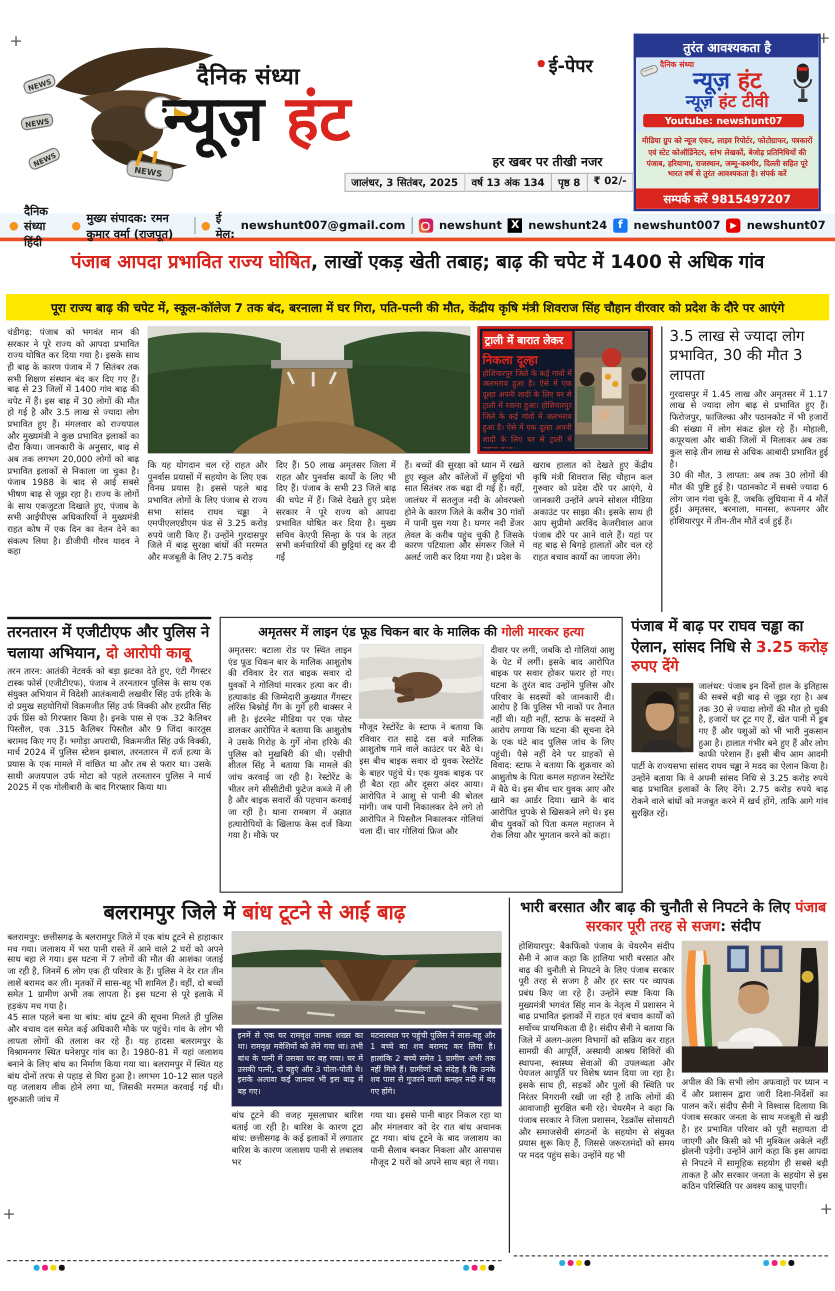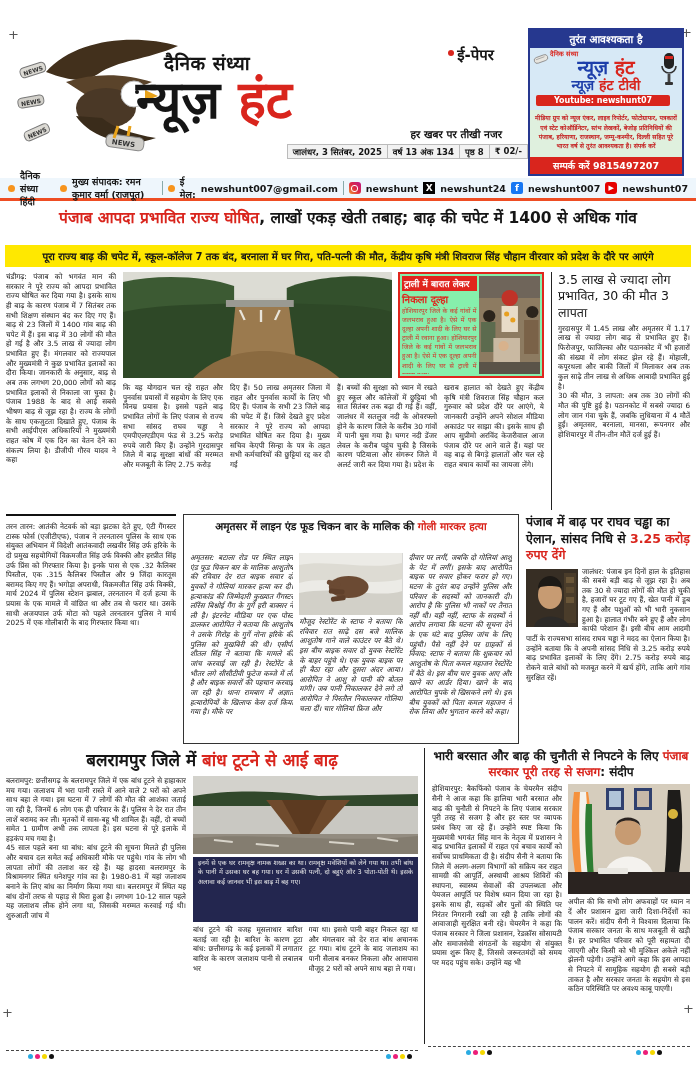--- a/index.html
+++ b/index.html
@@ -61,42 +61,42 @@
   .wtxt{font-size:6.6px;line-height:1.42;text-align:justify;overflow:hidden;color:#eee;}
   
   .lead{position:absolute;top:272px;left:6px;right:6px;height:238px;display:flex;gap:7px;justify-content:space-between;}
   .lead-c1{width:110px;}
   .lead-c1 .btxt{height:238px;}
   .lead-mid{flex:1;display:flex;flex-direction:column;gap:5px;min-width:0;}
   .lead-row1{display:flex;gap:6px;height:106px;}
   .photo{overflow:hidden;position:relative;background:#ccc;}
   .photo svg{display:block;width:100%;height:100%;}
   .p-flood{flex:1.8;}
-  .trolley{width:138px;border:2px solid #e0251d;display:flex;padding:2px;gap:2px;background:#86efac;}
+  .trolley{width:138px;border:2px solid #e0251d;display:flex;padding:2px;gap:2px;background:#0f172a;}
   .t-left{width:54%;display:flex;flex-direction:column;}
   .t-h1{background:#e0251d;color:#fff;font-size:9px;font-weight:bold;padding:1px 2px;}
   .t-h2{color:#e0251d;font-size:10px;font-weight:bold;margin:1px 0;}
   .t-body{color:#d03a2e;font-size:6.4px;line-height:1.42;text-align:justify;overflow:hidden;flex:1;}
   .t-photo{flex:1;}
   .lead-row2{display:flex;gap:7px;flex:1;min-width:0;}
   .bcol{flex:1;min-width:0;}
   .lead-row2 .btxt{height:126px;}
   .lead-side{width:132px;border-left:1.5px solid #222;padding-left:6px;}
   .sidehead{font-size:12.5px;font-weight:normal;line-height:1.3;margin-bottom:3px;}
   .lead-side .btxt{height:190px;}
   
   .sec2{position:absolute;top:514px;left:6px;right:6px;height:230px;display:flex;gap:7px;}
   .s2l{width:170px;border-top:2.5px solid #111;padding-top:3px;}
   .h-md{font-size:12.5px;font-weight:bold;line-height:1.32;}
   .h-md .red{color:#d9251d;}
   .s2l .btxt{height:172px;margin-top:3px;}
   .s2m{flex:1;border:1.2px solid #333;padding:4px 6px 2px;display:flex;flex-direction:column;min-width:0;}
   .s2m-head{text-align:center;font-weight:bold;font-size:10.5px;white-space:nowrap;overflow:hidden;}
   .s2m-head .red{color:#d9251d;}
-  .s2cols{display:flex;gap:6px;flex:1;margin-top:20px;min-width:0;font-style:italic;}
+  .s2cols{display:flex;gap:6px;flex:1;margin-top:4px;min-width:0;}
   .s2cols .col{flex:1;min-width:0;}
   .s2cols .btxt{height:186px;}
   .p-hand{height:62px;margin-bottom:2px;}
   .s2cols .col2 .btxt{height:122px;}
   .s2r{width:164px;}
   .s2r .btxt{height:178px;margin-top:3px;}
   .p-raghav{float:left;width:52px;height:58px;margin:2px 4px 1px 0;}
   
   .sec3{position:absolute;top:748px;left:6px;right:6px;height:296px;display:flex;}
   .s3l{width:412px;padding-right:6px;}
@@ -292,20 +292,21 @@
     </div>
 
     <div class="lead-side">
       <div class="sidehead">3.5 लाख से ज्यादा लोग प्रभावित, 30 की मौत 3 लापता</div>
       <div class="btxt"><span>गुरदासपुर में 1.45 लाख और अमृतसर में 1.17 लाख से ज्यादा लोग बाढ़ से प्रभावित हुए हैं। फिरोजपुर, फाजिल्का और पठानकोट में भी हजारों की संख्या में लोग संकट झेल रहे हैं। मोहाली, कपूरथला और बाकी जिलों में मिलाकर अब तक कुल साढ़े तीन लाख से अधिक आबादी प्रभावित हुई है।</span><br><span>30 की मौत, 3 लापता: अब तक 30 लोगों की मौत की पुष्टि हुई है। पठानकोट में सबसे ज्यादा 6 लोग जान गंवा चुके हैं, जबकि लुधियाना में 4 मौतें हुईं। अमृतसर, बरनाला, मानसा, रूपनगर और होशियारपुर में तीन-तीन मौतें दर्ज हुई हैं।</span></div>
     </div>
   </div>
 
   <div class="sec2">
     <div class="s2l">
+      <div class="h-md"><span>तरनतारन में एजीटीएफ और पुलिस ने चलाया अभियान, </span><span class="red">दो आरोपी काबू</span></div>
       <div class="btxt">तरन तारन: आतंकी नेटवर्क को बड़ा झटका देते हुए, एंटी गैंगस्टर टास्क फोर्स (एजीटीएफ), पंजाब ने तरनतारन पुलिस के साथ एक संयुक्त अभियान में विदेशी आतंकवादी लखवीर सिंह उर्फ हरिके के दो प्रमुख सहयोगियों विक्रमजीत सिंह उर्फ विक्की और हरप्रीत सिंह उर्फ प्रिंस को गिरफ्तार किया है। इनके पास से एक .32 कैलिबर पिस्तौल, एक .315 कैलिबर पिस्तौल और 9 जिंदा कारतूस बरामद किए गए हैं। भगोड़ा अपराधी, विक्रमजीत सिंह उर्फ विक्की, मार्च 2024 में पुलिस स्टेशन झबाल, तरनतारन में दर्ज हत्या के प्रयास के एक मामले में वांछित था और तब से फरार था। उसके साथी अजयपाल उर्फ मोटा को पहले तरनतारन पुलिस ने मार्च 2025 में एक गोलीबारी के बाद गिरफ्तार किया था।</div>
     </div>
 
     <div class="s2m">
       <div class="s2m-head"><span>अमृतसर में लाइन एंड फूड चिकन बार के मालिक की </span><span class="red">गोली मारकर हत्या</span></div>
       <div class="s2cols">
         <div class="col">
             <div class="btxt">अमृतसर: बटाला रोड पर स्थित लाइन एंड फूड चिकन बार के मालिक आशुतोष की रविवार देर रात बाइक सवार दो युवकों ने गोलियां मारकर हत्या कर दी। हत्याकांड की जिम्मेदारी कुख्यात गैंगस्टर लॉरेंस बिश्नोई गैंग के गुर्गे हरी बाक्सर ने ली है। इंटरनेट मीडिया पर एक पोस्ट डालकर आरोपित ने बताया कि आशुतोष ने उसके गिरोह के गुर्गे नोना हरिके की पुलिस को मुखबिरी की थी। एसीपी शीतल सिंह ने बताया कि मामले की जांच करवाई जा रही है। रेस्टोरेंट के भीतर लगे सीसीटीवी फुटेज कब्जे में ली है और बाइक सवारों की पहचान करवाई जा रही है। थाना रामबाग में अज्ञात हत्यारोपियों के खिलाफ केस दर्ज किया गया है। मौके पर</div>
           </div>
         <div class="col col2">
@@ -365,20 +366,21 @@
               <path d="M70,24 L107,74 L150,24 Z" fill="#6f4a2c"></path>
               <path d="M85,24 L107,66 L128,24 Z" fill="#5c3a20"></path>
               <rect y="58" width="215" height="20" fill="#938c80"></rect>
               <path d="M0,62 C60,56 150,68 215,60 L215,78 L0,78 Z" fill="#847d70"></path>
               <path d="M20,64 l18,2 M60,68 l22,2 M130,66 l24,2 M176,62 l20,3" stroke="#d8d4ca" stroke-width="2"></path>
             </svg>
           </div>
           <div class="s3box">
             <div class="s3box-cols">
               <div class="wtxt">इनमें से एक घर रामवृक्ष नामक शख्स का था। रामवृक्ष मवेशियों को लेने गया था। तभी बांध के पानी में उसका घर बह गया। घर में उसकी पत्नी, दो बहुएं और 3 पोता-पोती थे। इसके अलावा कई जानवर भी इस बाढ़ में बह गए।</div>
+              <div class="wtxt">घटनास्थल पर पहुंची पुलिस ने सास-बहू और 1 बच्चे का शव बरामद कर लिया है। हालांकि 2 बच्चे समेत 1 ग्रामीण अभी तक नहीं मिले हैं। ग्रामीणों को संदेह है कि उनके शव पास से गुजरने वाली कनहर नदी में बह गए होंगे।</div>
             </div>
           </div>
           <div class="s3below">
             <div class="btxt">बांध टूटने की वजह मूसलाधार बारिश बताई जा रही है। बारिश के कारण टूटा बांध: छत्तीसगढ़ के कई इलाकों में लगातार बारिश के कारण जलाशय पानी से लबालब भर</div>
             <div class="btxt">गया था। इससे पानी बाहर निकल रहा था और मंगलवार को देर रात बांध अचानक टूट गया। बांध टूटने के बाद जलाशय का पानी सैलाब बनकर निकला और आसपास मौजूद 2 घरों को अपने साथ बहा ले गया।</div>
           </div>
         </div>
       </div>
     </div>
 

